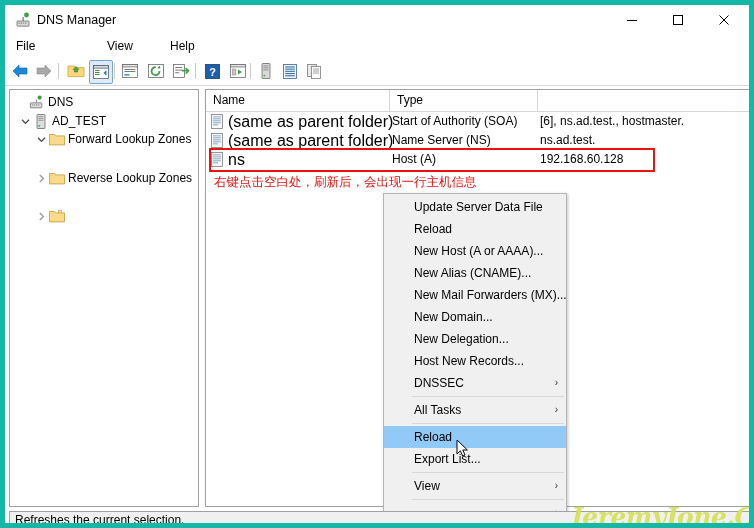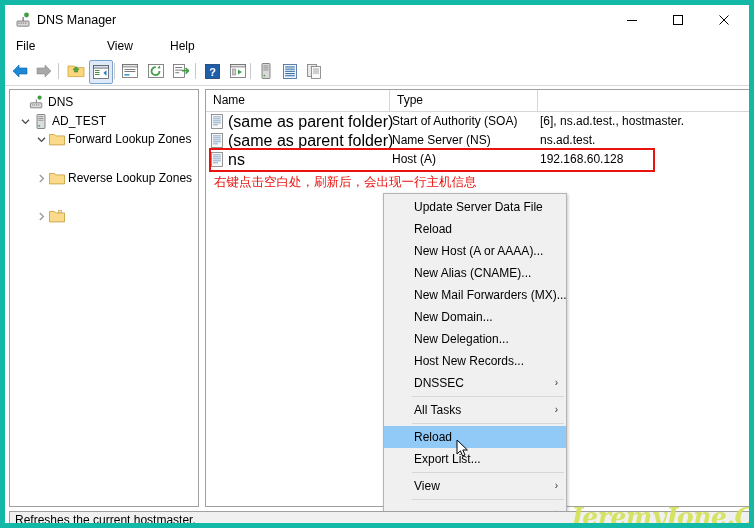--- a/index.html
+++ b/index.html
@@ -524,18 +524,18 @@
     </div>
   </div>
 
   <div class="cursor">
     <svg width="14" height="20" viewBox="0 0 14 20">
       <path d="M1 1 L1 15 L4.4 11.8 L6.6 17 L9 16 L6.8 11 L11.4 11 Z" fill="#fff" stroke="#000" stroke-width="1"></path>
     </svg>
   </div>
 
   <div class="statusbar">
-    <span class="st-text">Refreshes the current hostmaster.</span>
+    <span class="st-text">Refreshes the current selection.</span>
   </div>
 
   <div class="watermark">JeremyJone.COM</div>
 
 </div>
 
 </body></html>

